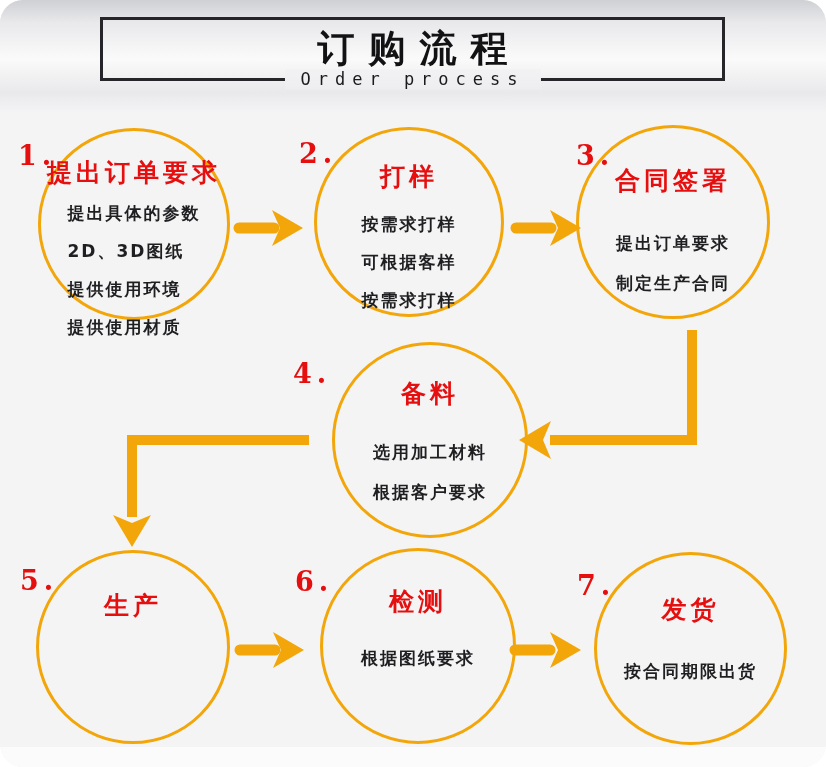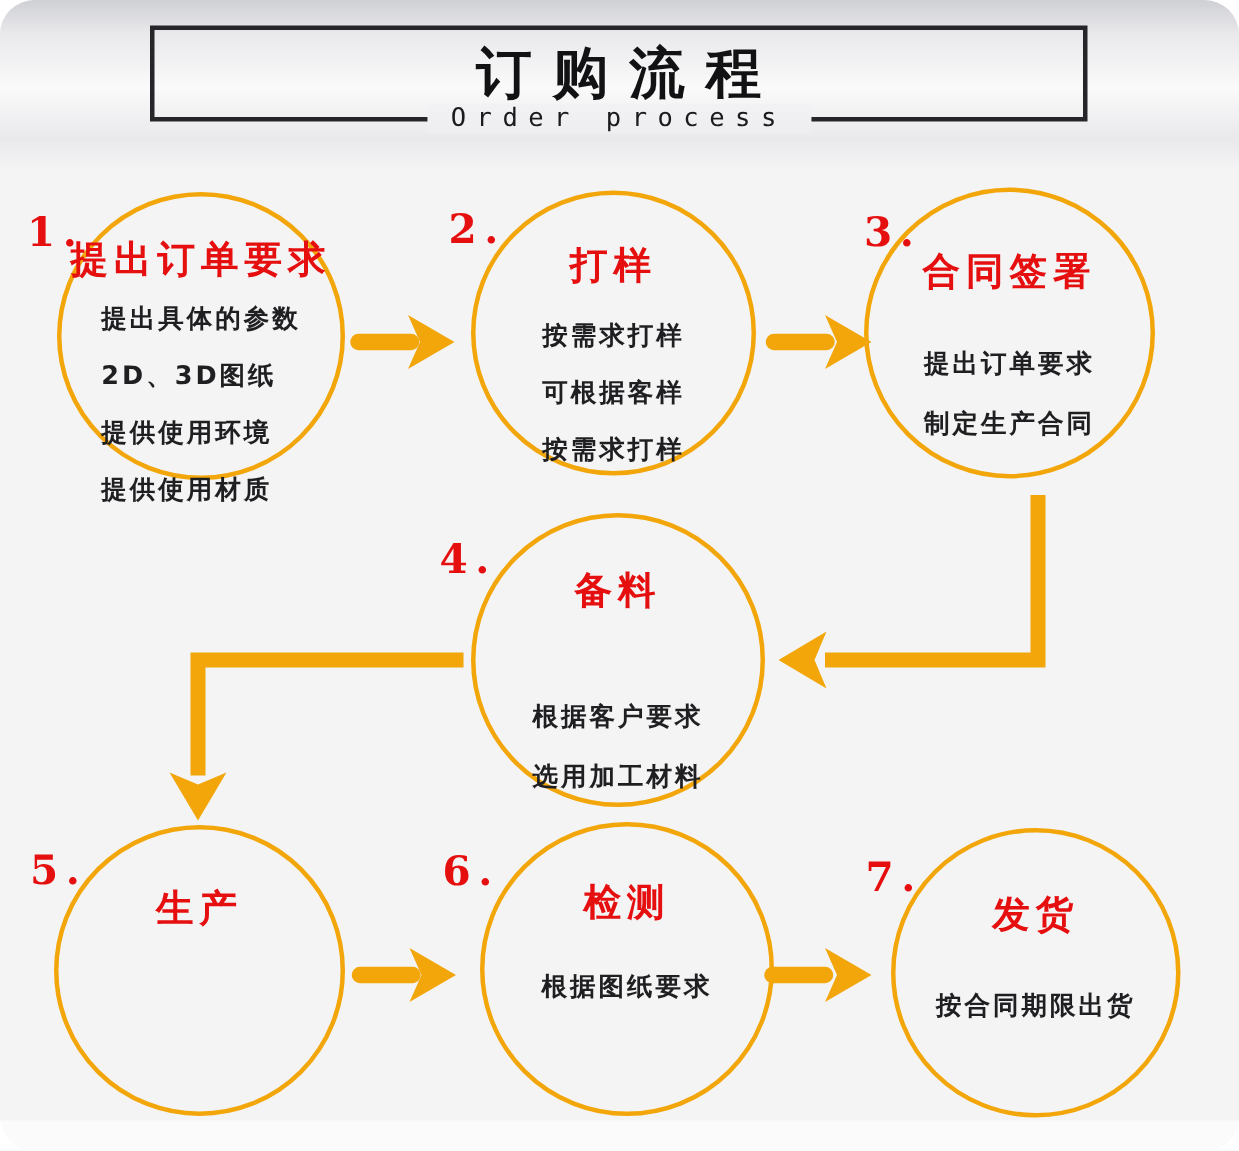--- a/index.html
+++ b/index.html
@@ -59,21 +59,21 @@
     letter-spacing:2px; white-space:nowrap;
   }
   .c-line{ line-height:38px; }
   
   .c1{ left:38px;  top:128px; width:192px; height:192px; padding-top:25px; }
   .c1 .c-lines{ margin-top:5px; }
   .c2{ left:314px; top:127px; width:190px; height:190px; padding-top:30px; }
   .c2 .c-lines{ margin-top:12px; }
   .c3{ left:576px; top:125px; width:194px; height:194px; padding-top:36px; }
   .c3 .c-lines{ margin-top:26px; } .c3 .c-line{ line-height:40px; }
-  .c4{ left:314px; top:342px; width:196px; height:196px; padding-top:32px;gap:26px; }
+  .c4{ left:332px; top:342px; width:196px; height:196px; padding-top:32px; }
   .c4 .c-lines{ margin-top:22px; } .c4 .c-line{ line-height:40px; }
   .c5{ left:36px;  top:550px; width:194px; height:194px; padding-top:36px; }
   .c5 .c-lines{ margin-top:26px; }
   .c6{ left:320px; top:548px; width:196px; height:196px; padding-top:34px; }
   .c6 .c-lines{ margin-top:20px; } .c6 .c-line{ line-height:40px; }
   .c7{ left:594px; top:552px; width:193px; height:193px; padding-top:38px; }
   .c7 .c-lines{ margin-top:26px; }
   .n1{ left:18px;  top:140px; }
   .n2{ left:299px; top:138px; }
   .n3{ left:576px; top:140px; }
@@ -159,22 +159,22 @@
     <div class="c-title">合同签署</div>
     <div class="c-lines">
       <div class="c-line">提出订单要求</div>
       <div class="c-line">制定生产合同</div>
     </div>
   </div>
 
   <div class="circle c4">
     <div class="c-title">备料</div>
     <div class="c-lines">
+      <div class="c-line">选用加工材料</div>
       <div class="c-line">根据客户要求</div>
-      <div class="c-line">选用加工材料</div>
     </div>
   </div>
 
   <div class="circle c5">
     <div class="c-title">生产</div>
   </div>
 
   <div class="circle c6">
     <div class="c-title">检测</div>
     <div class="c-lines">

